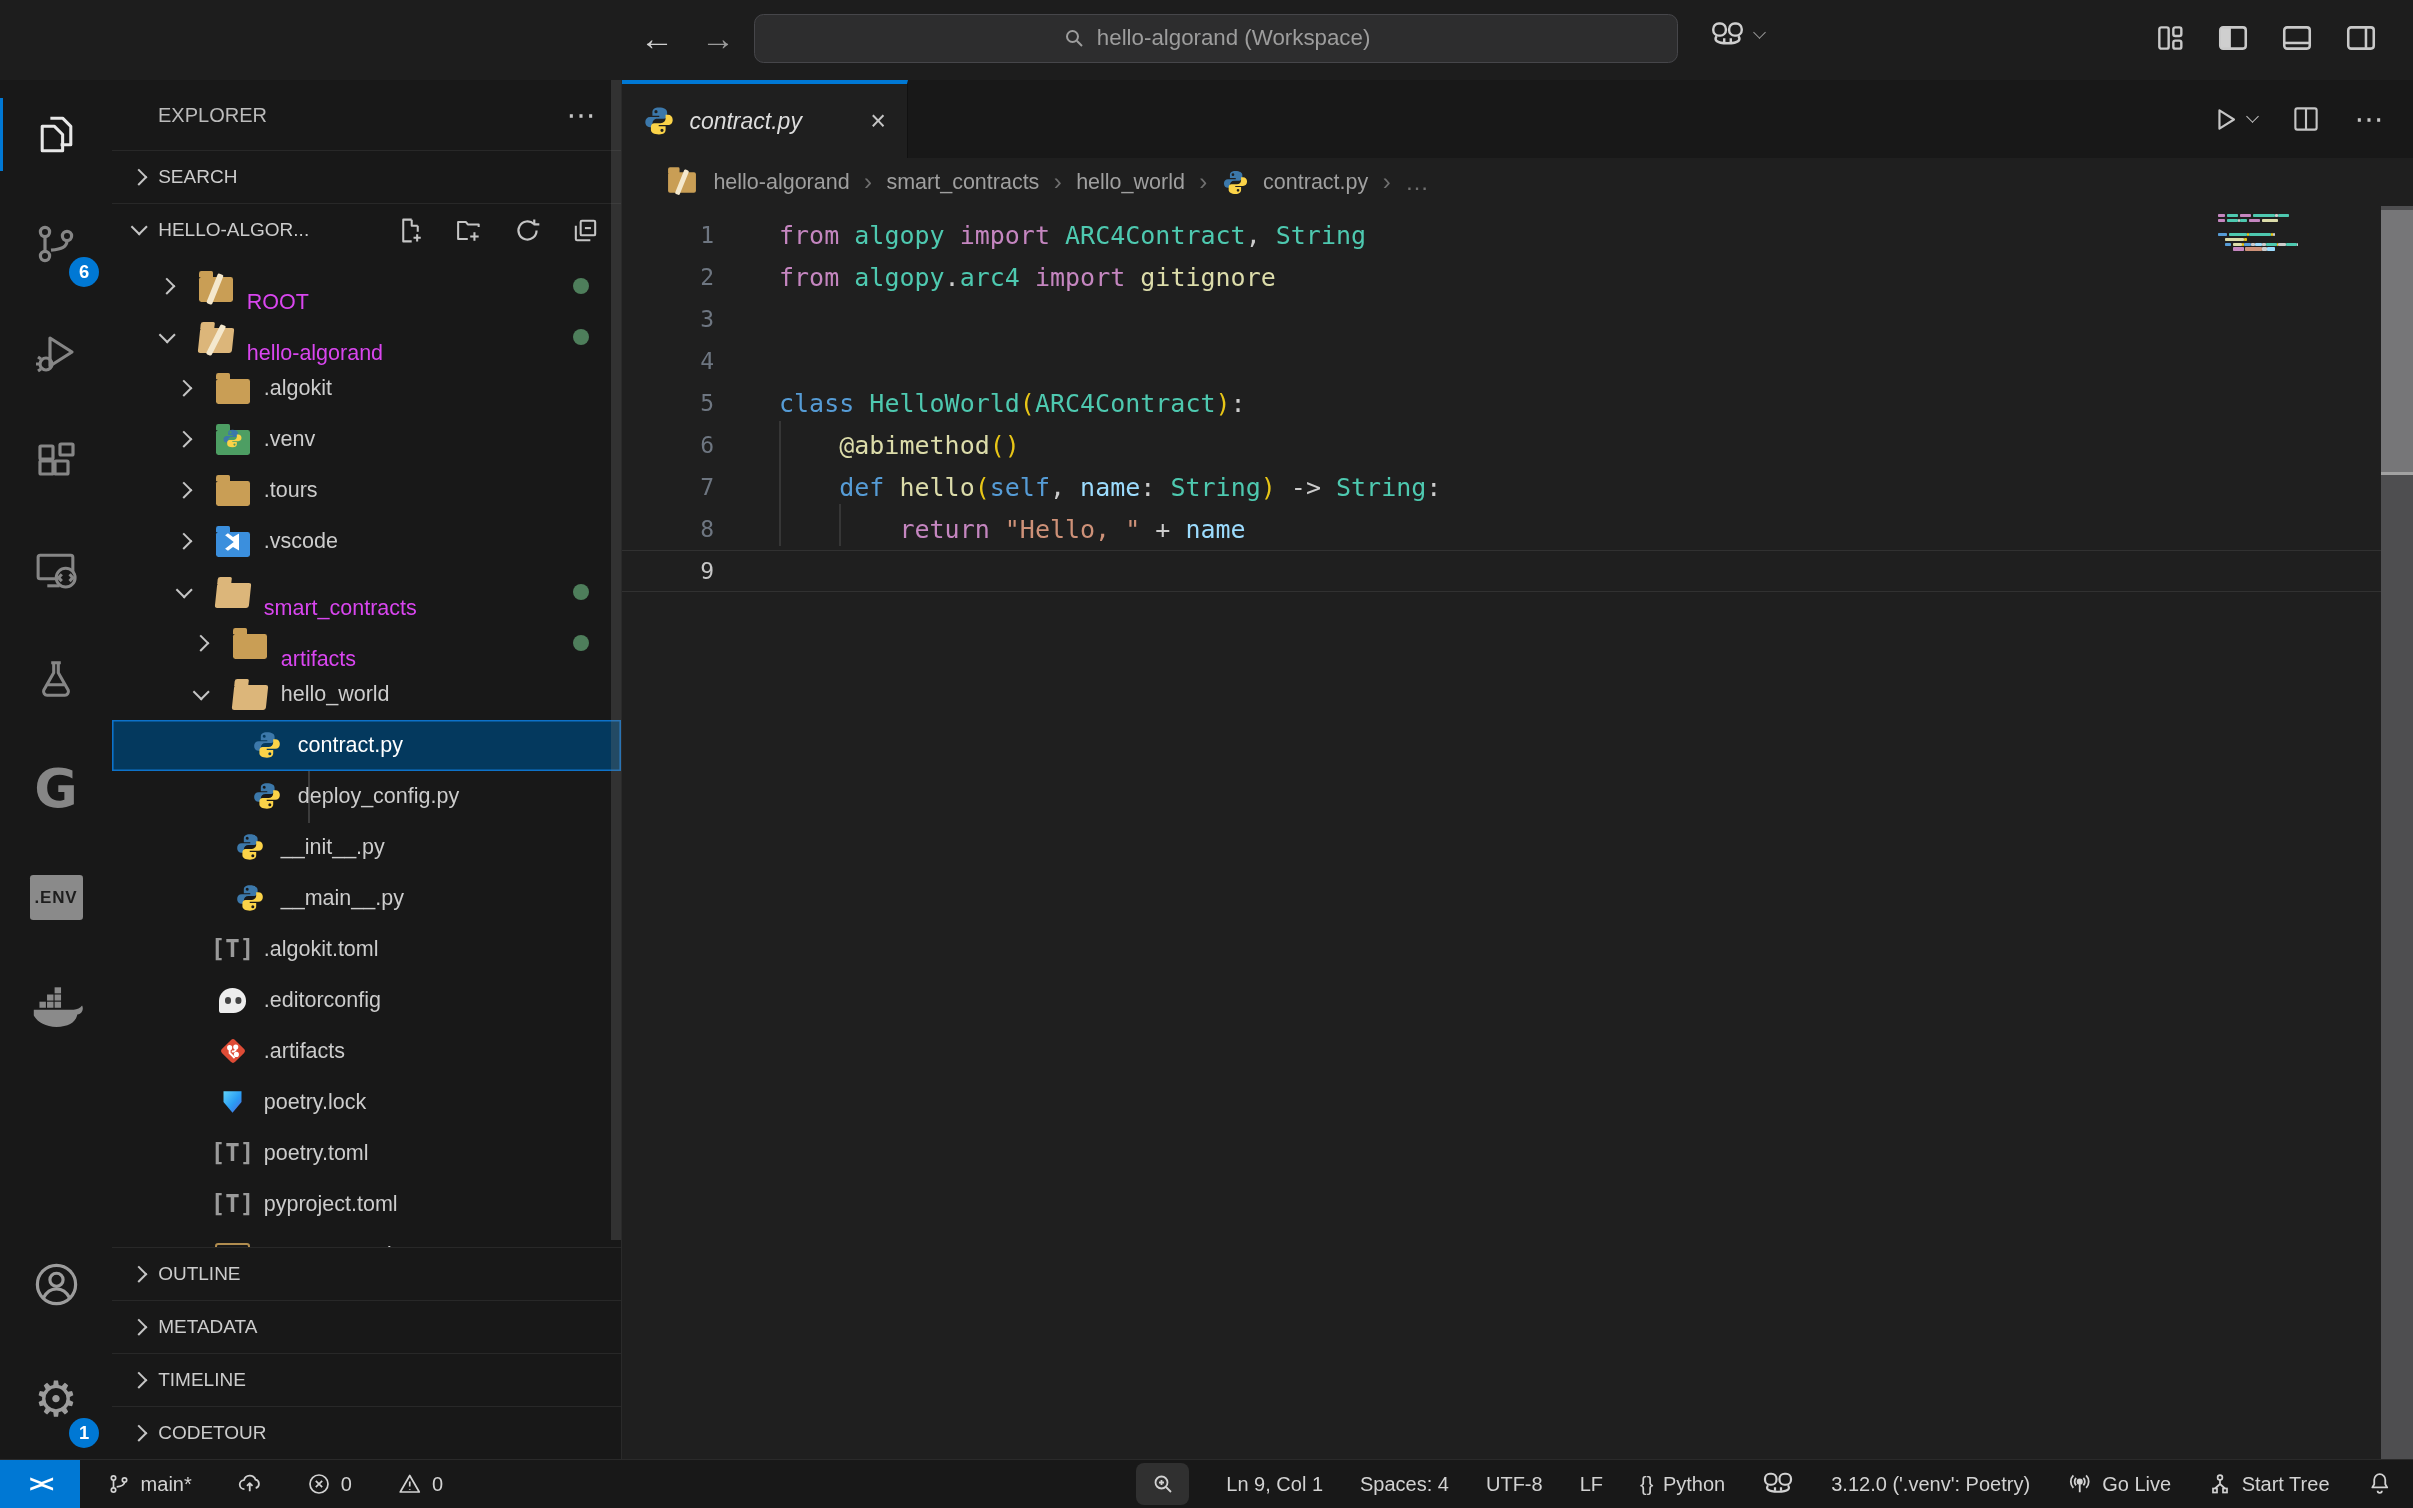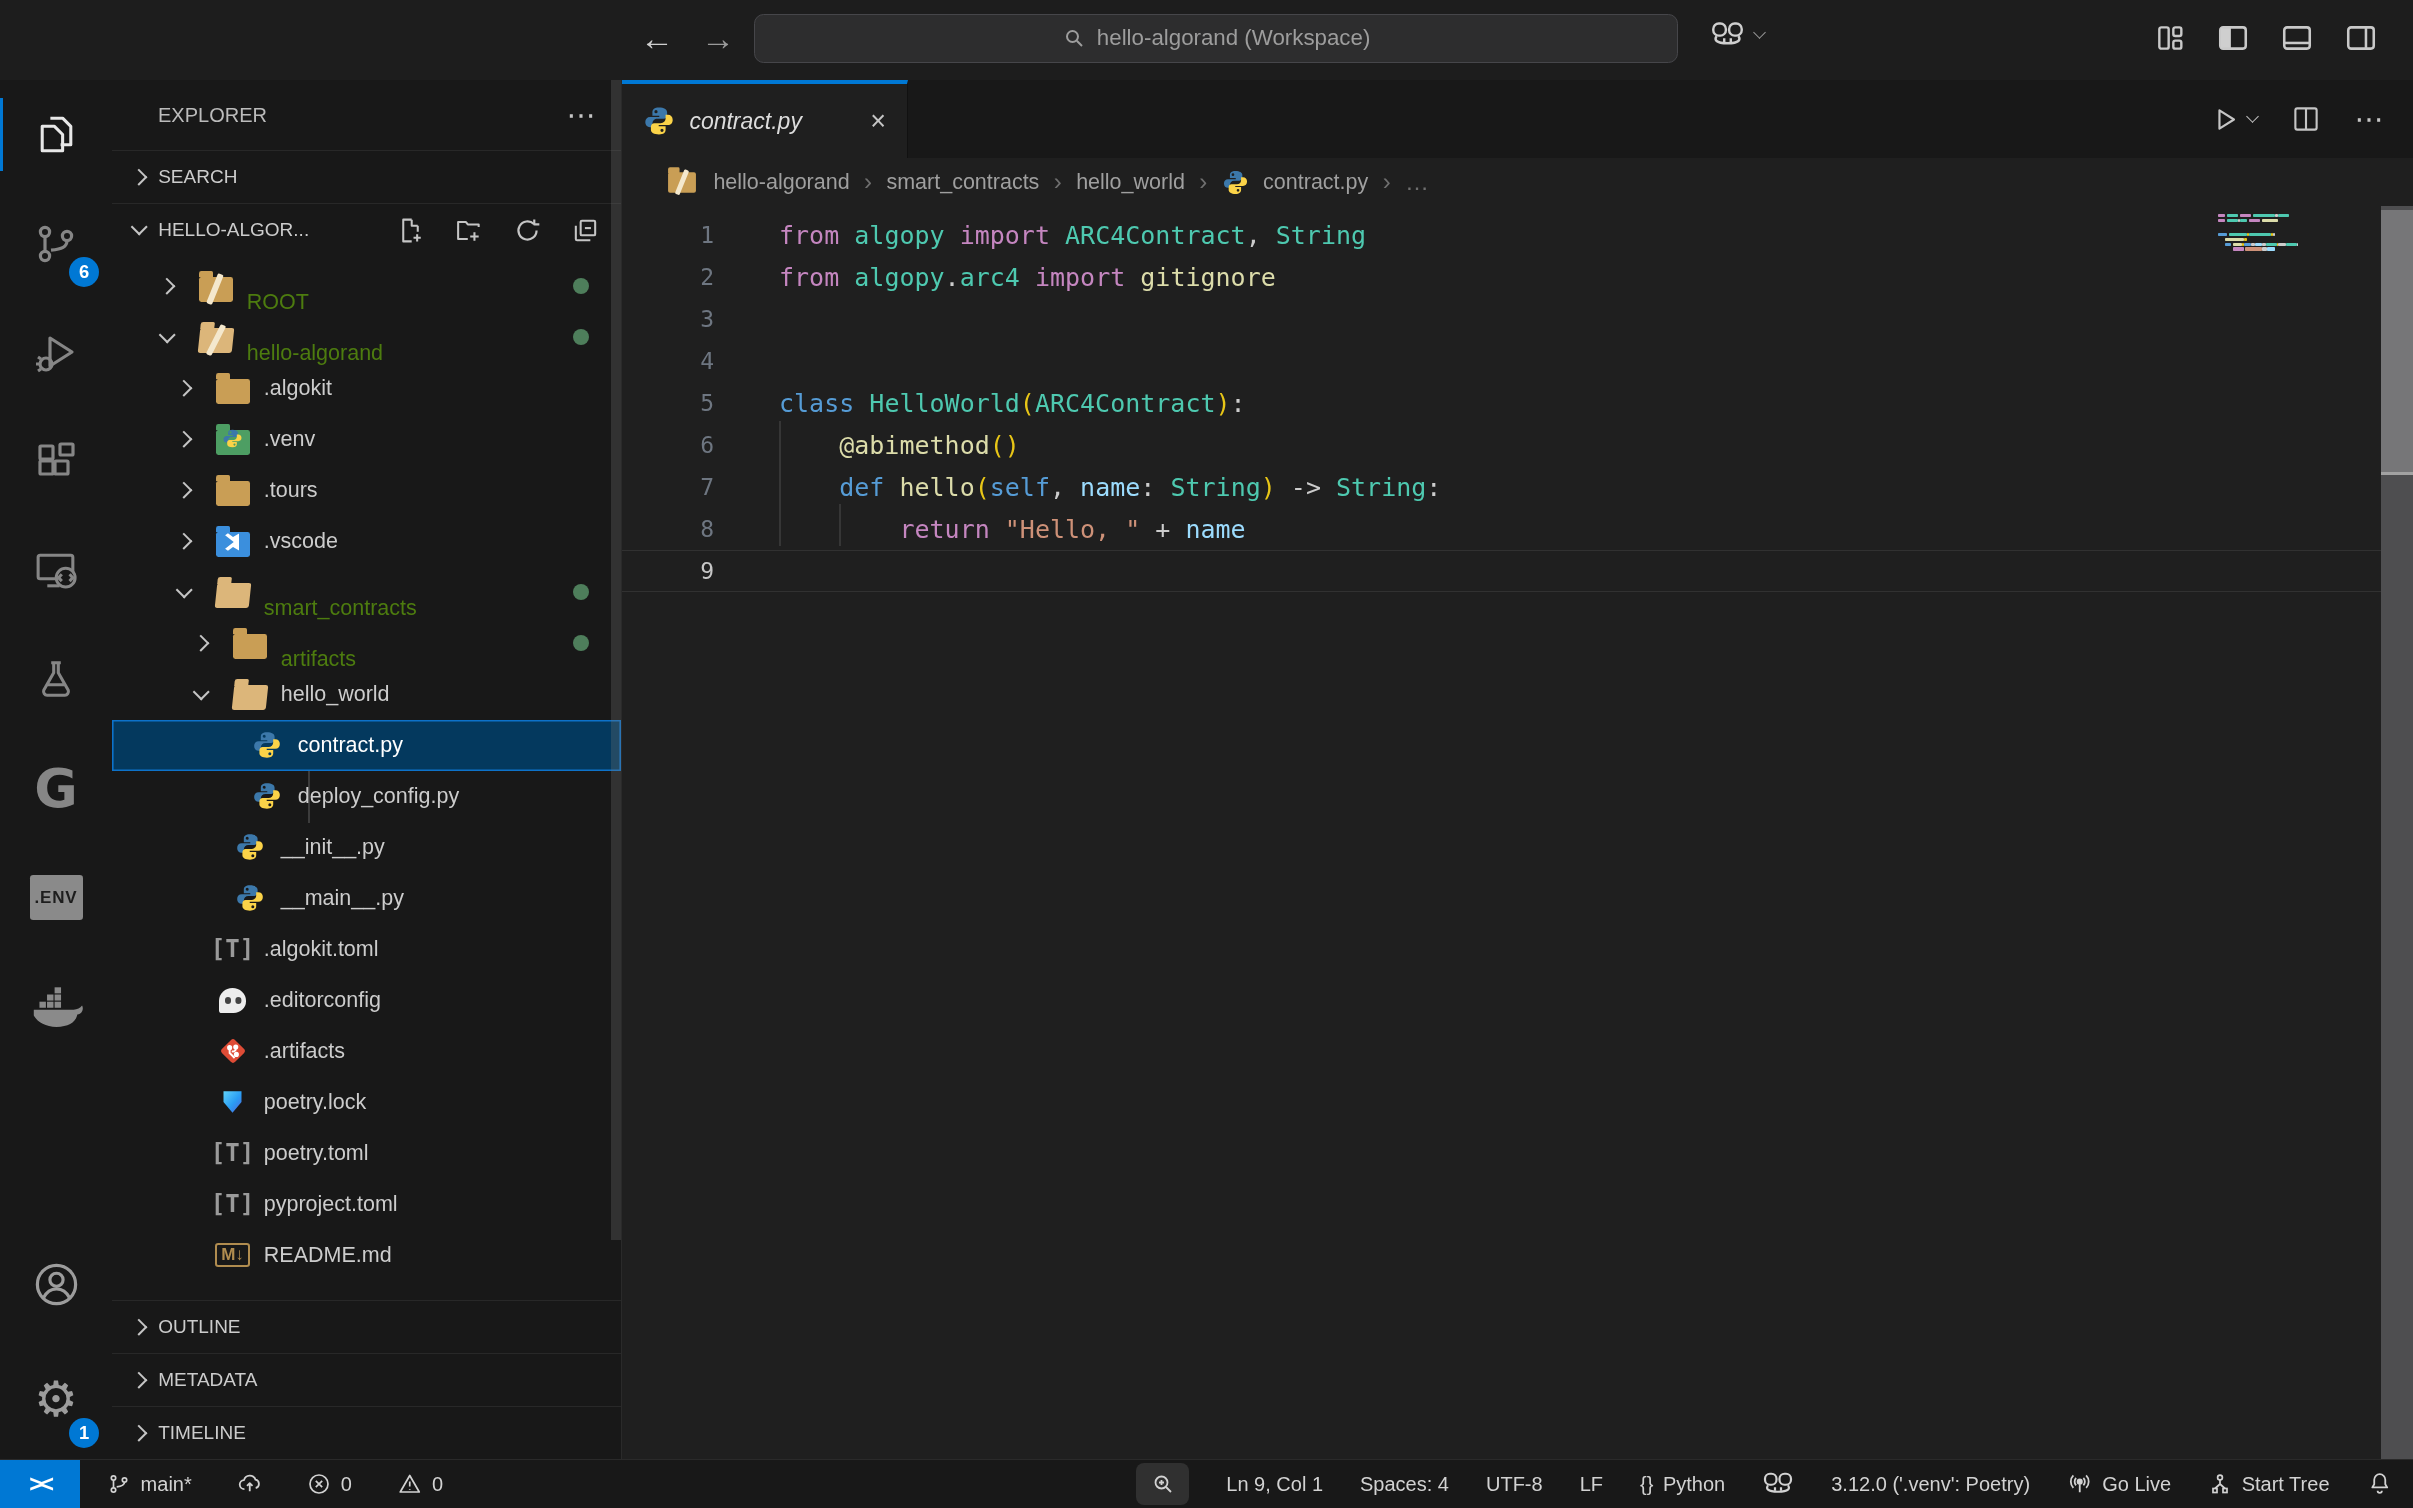--- a/index.html
+++ b/index.html
@@ -37,21 +37,21 @@
   
   .sidebar{width:509px;background:#181818;border-right:0.8px solid #2a2a2a;display:flex;flex-direction:column;flex:none;position:relative;}
   .sb-title{height:70px;display:flex;align-items:center;padding:0 24px 0 46px;font-size:20px;color:#bbbbbb;flex:none;}
   .sb-more{margin-left:auto;font-size:29px;color:#c5c5c5;letter-spacing:1.6px;}
   .sb-row{height:53px;border-top:1.6px solid #282828;display:flex;align-items:center;padding-left:21px;
           font-weight:normal;font-size:19px;color:#cccccc;gap:12.8px;flex:none;box-sizing:border-box;}
   .ws-actions{margin-left:auto;margin-right:21px;display:flex;gap:29px;align-items:center;}
   .tree{flex:1;overflow:hidden;position:relative;padding-top:4.8px;}
   .trow{height:51px;display:flex;align-items:center;position:relative;font-size:21.5px;color:#cccccc;box-sizing:border-box;}
   .trow.selected{background:#04395e;box-shadow:inset 0 0 0 1.6px #0d72c9;color:#ffffff;}
-  .trow .lbl.green{color:#4d7c0f;margin-top:32px;}
+  .trow .lbl.green{color:#d946ef;margin-top:32px;}
   .chev-slot{width:36px;display:flex;justify-content:flex-start;align-items:center;flex:none;}
   .chev{width:10.4px;height:10.4px;border-right:2.4px solid #c5c5c5;border-bottom:2.4px solid #c5c5c5;flex:none;}
   .chev.r{transform:rotate(-45deg);}
   .chev.d{transform:rotate(45deg);margin-top:-4.8px;}
   .ticon{width:37px;margin-right:12.8px;display:flex;justify-content:center;align-items:center;flex:none;}
   .dot{position:absolute;right:32px;top:17.6px;width:16px;height:16px;border-radius:50%;background:#4e7e5b;}
   .tree-guide{position:absolute;left:196px;top:465px;width:1.6px;height:102px;background:#3c3c3c;}
   .sb-scroll{position:absolute;right:0;top:0;width:9.6px;height:1160px;background:rgba(120,120,120,0.28);}
 
   
@@ -502,20 +502,24 @@
         <span>OUTLINE</span>
       </div>
       <div class="sb-row">
         <span class="chev r"></span>
         <span>METADATA</span>
       </div>
       <div class="sb-row">
         <span class="chev r"></span>
         <span>TIMELINE</span>
       </div>
+      <div class="sb-row">
+        <span class="chev r"></span>
+        <span>CODETOUR</span>
+      </div>
       <div class="sb-scroll"></div>
     </div>
 
     <div class="editor">
       <div class="tabbar">
         <div class="tab">
           <span class="py-ic">
               <svg width="32" height="32" viewBox="0 0 32 32">
                 <path fill="#3c78aa" d="M16 2.5c-4.6 0-6.6 1.9-6.6 4.7v3.6h6.9v1.2H7.1c-2.9 0-4.8 2-4.8 5.1s1.9 5.1 4.8 5.1h2.3v-3.5c0-2.8 2.1-4.9 4.9-4.9h6.4c2 0 3.4-1.5 3.4-3.6v-3C24.1 4.4 21 2.5 16 2.5zm-3 2.6a1.6 1.6 0 1 1 0 3.2 1.6 1.6 0 0 1 0-3.2z"></path>
                 <path fill="#fbd348" d="M16 29.5c4.6 0 6.6-1.9 6.6-4.7v-3.6h-6.9V20h9.2c2.9 0 4.8-2 4.8-5.1s-1.9-5.1-4.8-5.1h-2.3v3.5c0 2.8-2.1 4.9-4.9 4.9h-6.4c-2 0-3.4 1.5-3.4 3.6v3c0 2.8 3.1 4.7 8.1 4.7zm3-2.6a1.6 1.6 0 1 1 0-3.2 1.6 1.6 0 0 1 0 3.2z"></path>

